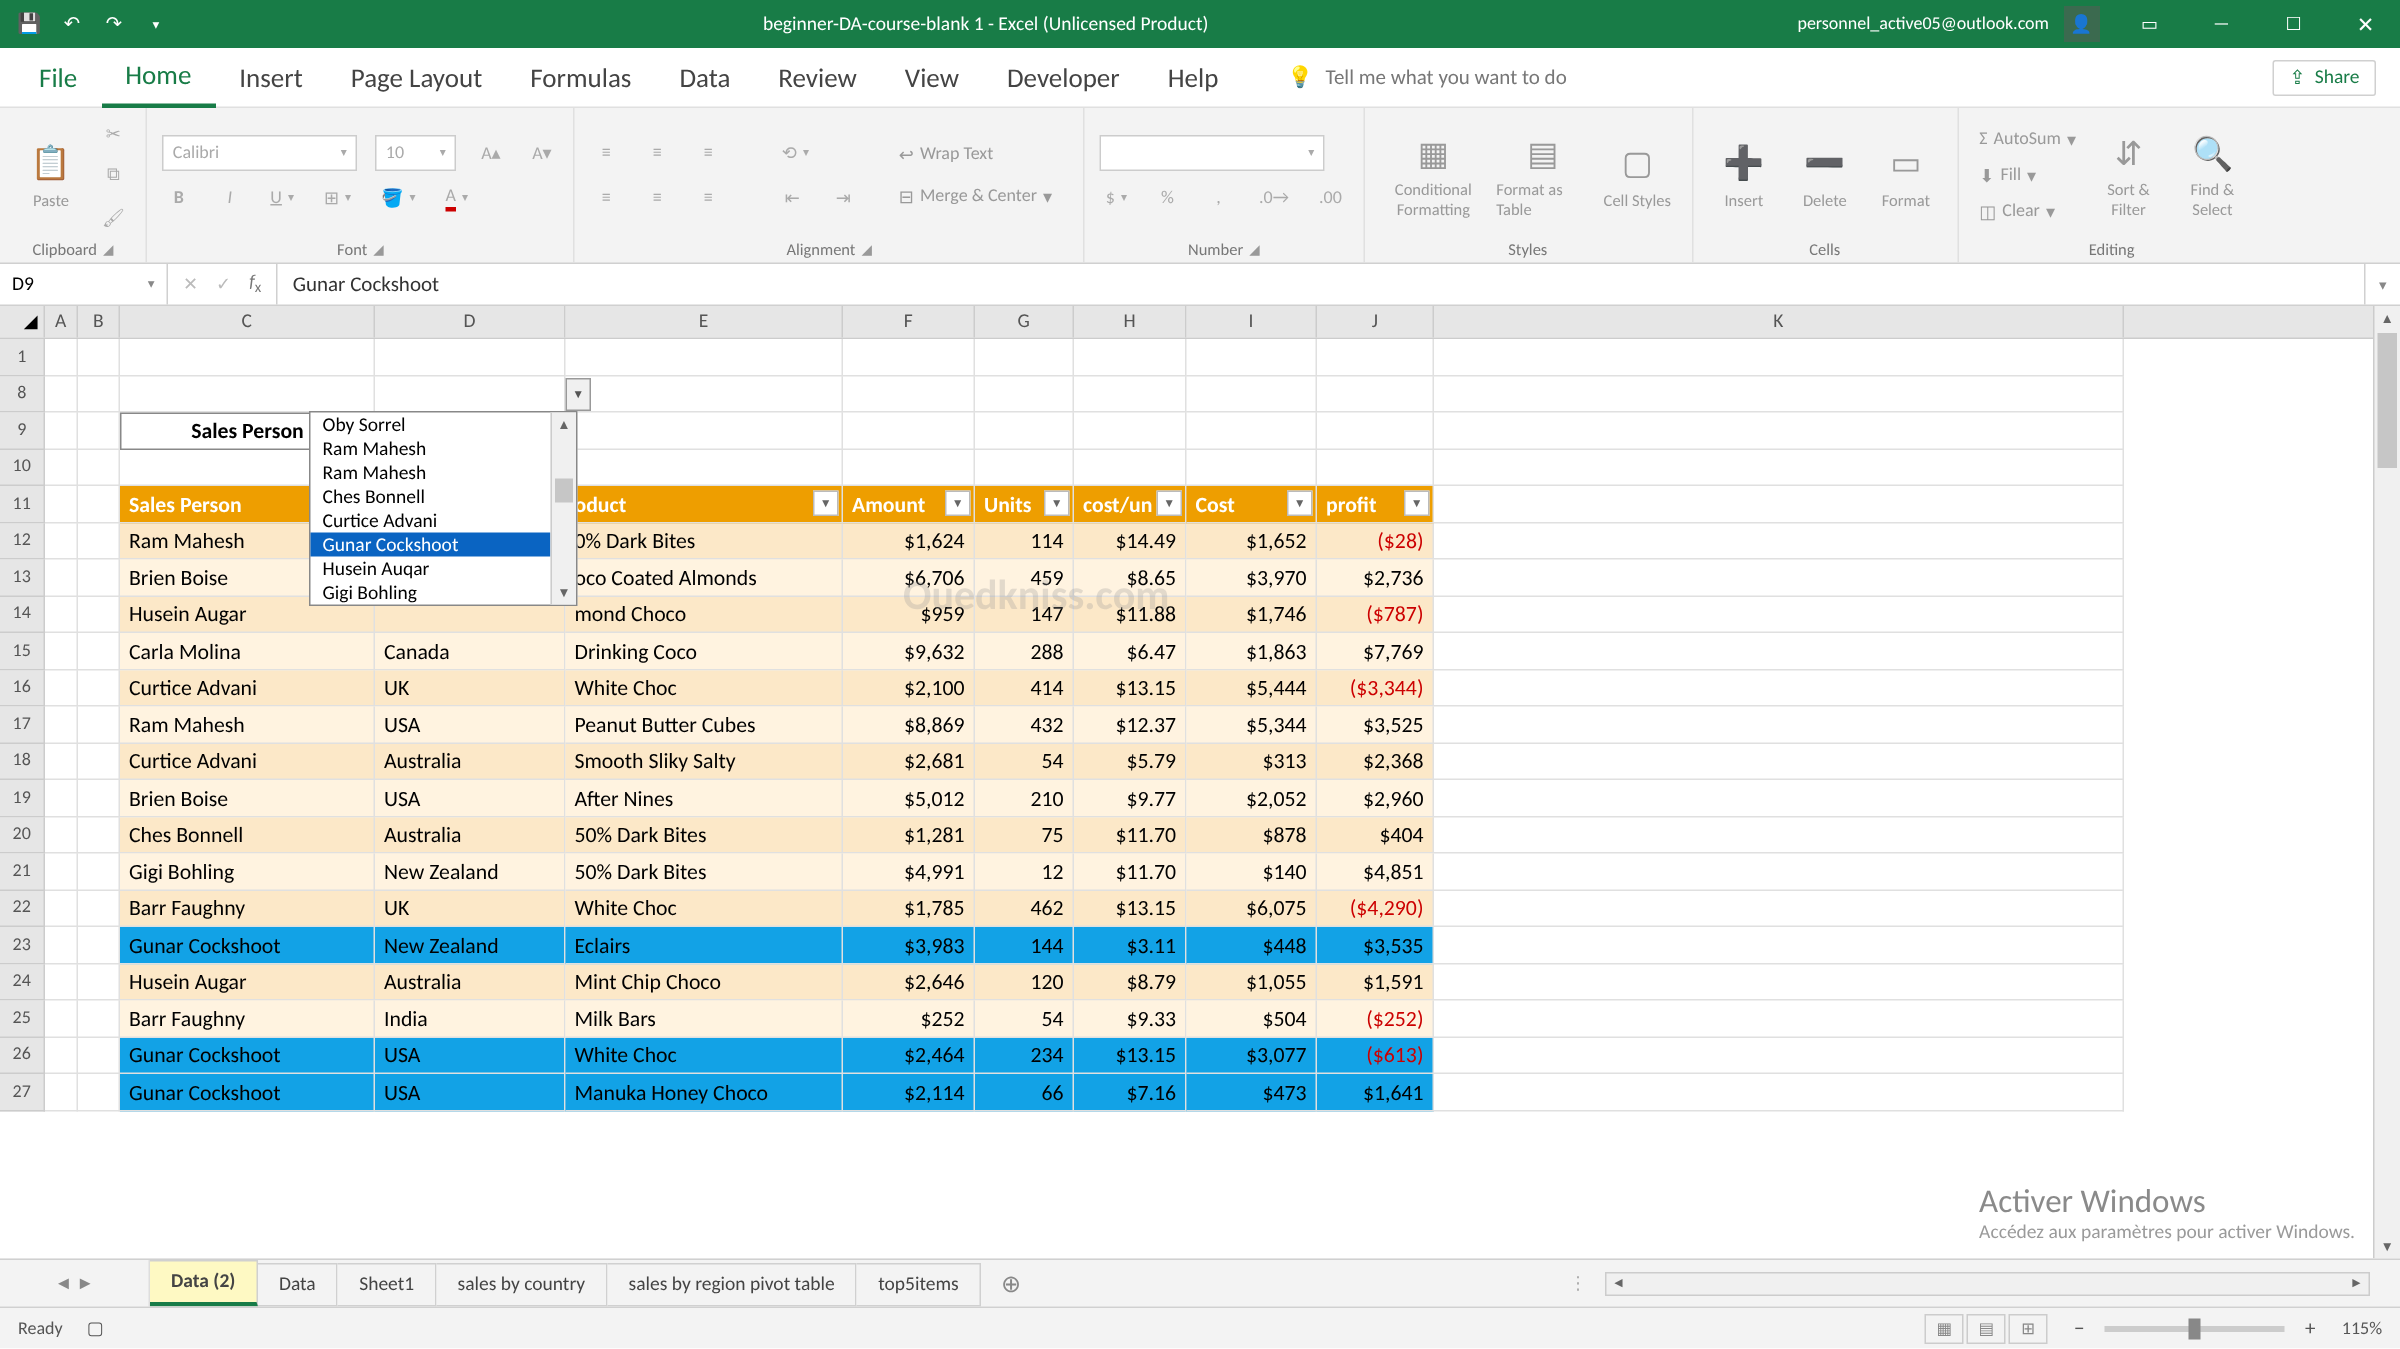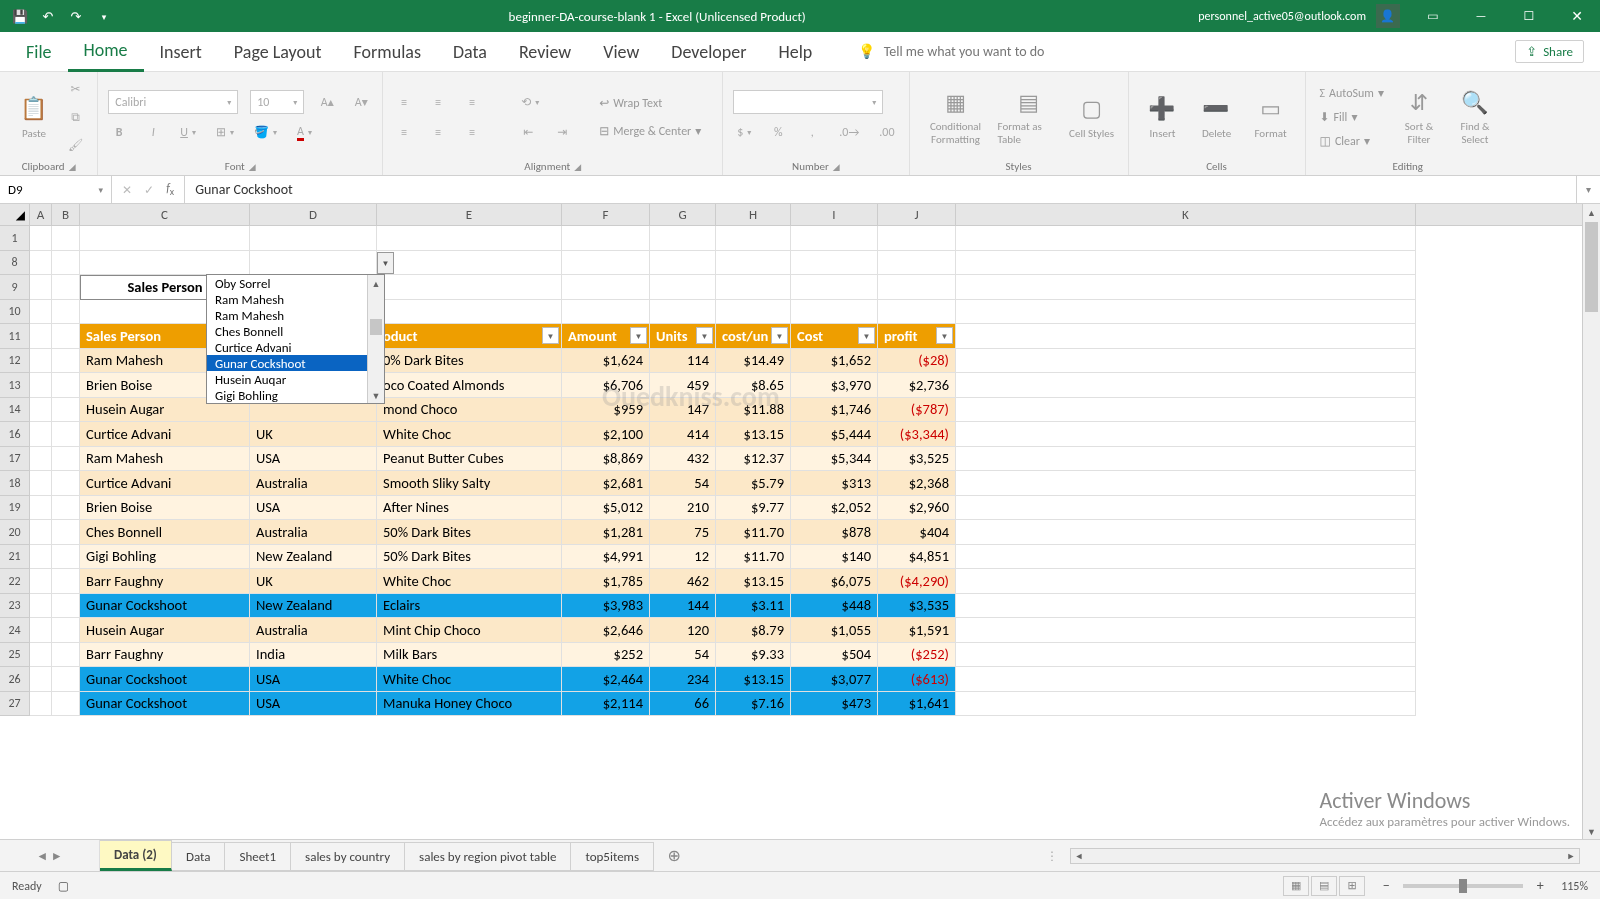--- a/index.html
+++ b/index.html
@@ -500,20 +500,34 @@
           <div class="cell w-D band0"></div>
           <div class="cell w-E band0">mond Choco</div>
           <div class="cell w-F band0 num">$959</div>
           <div class="cell w-G band0 num">147</div>
           <div class="cell w-H band0 num">$11.88</div>
           <div class="cell w-I band0 num">$1,746</div>
           <div class="cell w-J band0 num neg">($787)</div>
           <div class="cell w-K"></div>
         </div>
         <div class="row">
+          <div class="rowh">15</div>
+          <div class="cell w-A"></div>
+          <div class="cell w-B"></div>
+          <div class="cell w-C band1">Carla Molina</div>
+          <div class="cell w-D band1">Canada</div>
+          <div class="cell w-E band1">Drinking Coco</div>
+          <div class="cell w-F band1 num">$9,632</div>
+          <div class="cell w-G band1 num">288</div>
+          <div class="cell w-H band1 num">$6.47</div>
+          <div class="cell w-I band1 num">$1,863</div>
+          <div class="cell w-J band1 num">$7,769</div>
+          <div class="cell w-K"></div>
+        </div>
+        <div class="row">
           <div class="rowh">16</div>
           <div class="cell w-A"></div>
           <div class="cell w-B"></div>
           <div class="cell w-C band0">Curtice Advani</div>
           <div class="cell w-D band0">UK</div>
           <div class="cell w-E band0">White Choc</div>
           <div class="cell w-F band0 num">$2,100</div>
           <div class="cell w-G band0 num">414</div>
           <div class="cell w-H band0 num">$13.15</div>
           <div class="cell w-I band0 num">$5,444</div>

